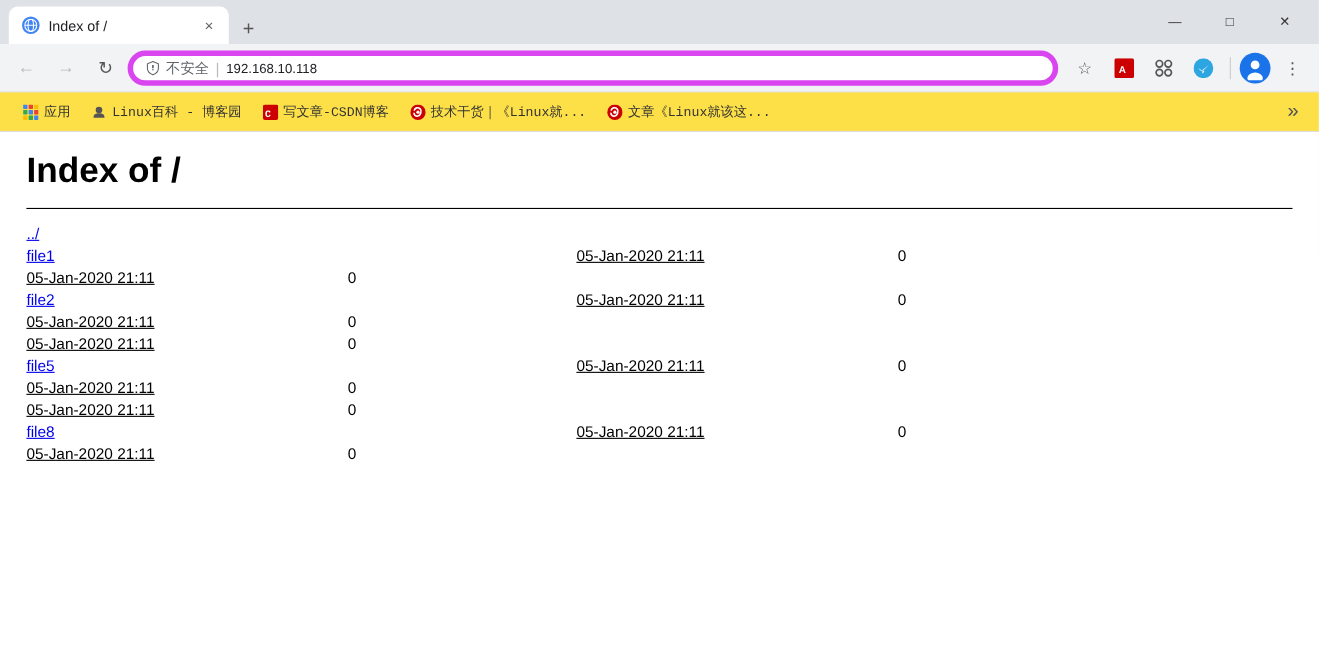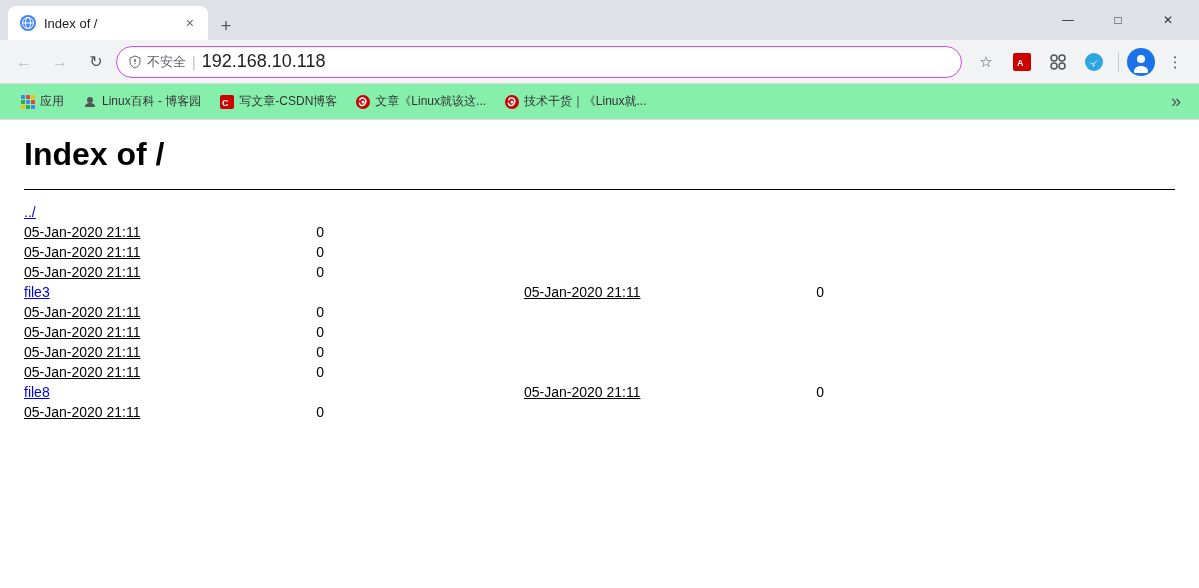--- a/index.html
+++ b/index.html
@@ -30,35 +30,35 @@
     
     .nav-bar {
       display: flex; align-items: center; height: 44px;
       background: #f1f3f4; padding: 0 8px; gap: 4px; border-bottom: 1px solid #ddd;
     }
     .nav-btn { width: 32px; height: 32px; border-radius: 50%; display: flex; align-items: center; justify-content: center; cursor: pointer; color: #555; font-size: 16px; }
     .nav-btn.disabled { color: #bbb; cursor: default; }
     .address-bar {
       flex: 1; height: 32px; background: #fff;
       border-radius: 16px; display: flex; align-items: center; padding: 0 12px; gap: 6px;
-      font-size: 14px; color: #202124; border: 1px solid #d946ef;
+      font-size: 14px; color: #202124; border: 5px solid #d946ef;
     }
     .security-icon { font-size: 12px; color: #5f6368; display: flex; align-items: center; gap: 4px; }
     .security-text { color: #5f6368; font-size: 13px; }
     .divider { color: #bbb; font-size: 14px; }
-    .url-text { color: #202124; font-size: 18px; }
+    .url-text { color: #202124; font-size: 12px; }
     .toolbar-icons { display: flex; align-items: center; gap: 4px; margin-left: 4px; }
     .toolbar-icon-btn { width: 32px; height: 32px; border-radius: 50%; display: flex; align-items: center; justify-content: center; cursor: pointer; color: #555; font-size: 15px; }
     .profile-btn { width: 28px; height: 28px; border-radius: 50%; background: #1a73e8; display: flex; align-items: center; justify-content: center; color: white; font-size: 13px; cursor: pointer; overflow: hidden; }
     .separator { width: 1px; height: 20px; background: #ccc; margin: 0 4px; }
 
     
     .bookmarks-bar {
       display: flex; align-items: center; height: 36px;
-      background: #86efac; padding: 0 12px; gap: 2px; border-bottom: 1px solid #ddd;
+      background: #fde047; padding: 0 12px; gap: 2px; border-bottom: 1px solid #ddd; font-family: Liberation Mono, monospace;
     }
     .bookmark-item {
       display: flex; align-items: center; gap: 4px; padding: 4px 8px;
       border-radius: 4px; cursor: pointer; font-size: 12px; color: #333; white-space: nowrap;
     }
     .bookmark-favicon { width: 16px; height: 16px; border-radius: 2px; flex-shrink: 0; }
     .more-btn { margin-left: auto; font-size: 18px; color: #555; cursor: pointer; padding: 4px 6px; border-radius: 4px; }
 
     
     .page-content {
@@ -201,67 +201,69 @@
     </div>
 
     <div class="bookmark-item">
       <div class="bookmark-favicon" style="display:flex;align-items:center;justify-content:center;">
         <svg width="14" height="14" viewBox="0 0 14 14">
           <circle cx="7" cy="7" r="7" fill="#cc0000"></circle>
           <path d="M3.5 5.5 C4 3 7 2 9 4 C11 6 9 10 7 10.5 C5 11 3 9.5 3.5 7.5" fill="none" stroke="white" stroke-width="1.5"></path>
           <circle cx="7" cy="7" r="1.5" fill="white"></circle>
         </svg>
       </div>
-      <span>文章《Linux就该这...</span>
+      <span>技术干货｜《Linux就...</span>
     </div>
 
     <div class="bookmark-item">
       <div class="bookmark-favicon" style="display:flex;align-items:center;justify-content:center;">
         <svg width="14" height="14" viewBox="0 0 14 14">
           <circle cx="7" cy="7" r="7" fill="#cc0000"></circle>
           <path d="M3.5 5.5 C4 3 7 2 9 4 C11 6 9 10 7 10.5 C5 11 3 9.5 3.5 7.5" fill="none" stroke="white" stroke-width="1.5"></path>
           <circle cx="7" cy="7" r="1.5" fill="white"></circle>
         </svg>
       </div>
-      <span>技术干货｜《Linux就...</span>
+      <span>文章《Linux就该这...</span>
     </div>
     <div class="more-btn">»</div>
   </div>
 
   <div class="page-content">
     <h1 class="page-title">Index of /</h1>
     <hr class="page-divider">
     <div class="file-list" id="file-list">
     <div class="file-row">
           <div class="file-name"><a href="#">../</a></div>
           <div class="file-date"></div>
           <div class="file-size"></div>
         </div>
         <div class="file-row">
-          <div class="file-date">05-Jan-2020 21:11</div>
-          <div class="file-size">0</div>
-        </div>
-        <div class="file-row">
-          <div class="file-date">05-Jan-2020 21:11</div>
-          <div class="file-size">0</div>
-        </div>
-        <div class="file-row">
-          <div class="file-date">05-Jan-2020 21:11</div>
-          <div class="file-size">0</div>
-        </div>
-        <div class="file-row">
-          <div class="file-name"><a href="#">file3</a></div>
-          <div class="file-date">05-Jan-2020 21:11</div>
-          <div class="file-size">0</div>
-        </div>
-        <div class="file-row">
-          <div class="file-date">05-Jan-2020 21:11</div>
-          <div class="file-size">0</div>
-        </div>
-        <div class="file-row">
+          <div class="file-name"><a href="#">file1</a></div>
+          <div class="file-date">05-Jan-2020 21:11</div>
+          <div class="file-size">0</div>
+        </div>
+        <div class="file-row">
+          <div class="file-date">05-Jan-2020 21:11</div>
+          <div class="file-size">0</div>
+        </div>
+        <div class="file-row">
+          <div class="file-name"><a href="#">file2</a></div>
+          <div class="file-date">05-Jan-2020 21:11</div>
+          <div class="file-size">0</div>
+        </div>
+        <div class="file-row">
+          <div class="file-date">05-Jan-2020 21:11</div>
+          <div class="file-size">0</div>
+        </div>
+        <div class="file-row">
+          <div class="file-date">05-Jan-2020 21:11</div>
+          <div class="file-size">0</div>
+        </div>
+        <div class="file-row">
+          <div class="file-name"><a href="#">file5</a></div>
           <div class="file-date">05-Jan-2020 21:11</div>
           <div class="file-size">0</div>
         </div>
         <div class="file-row">
           <div class="file-date">05-Jan-2020 21:11</div>
           <div class="file-size">0</div>
         </div>
         <div class="file-row">
           <div class="file-date">05-Jan-2020 21:11</div>
           <div class="file-size">0</div>

